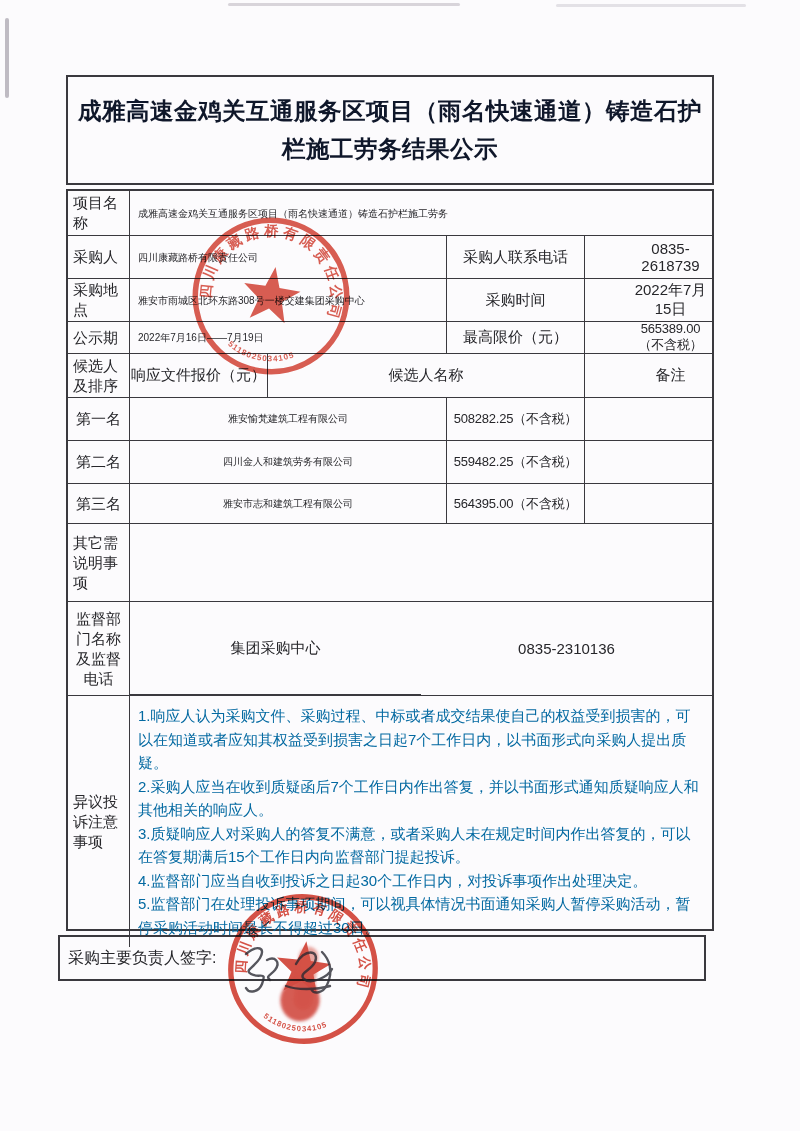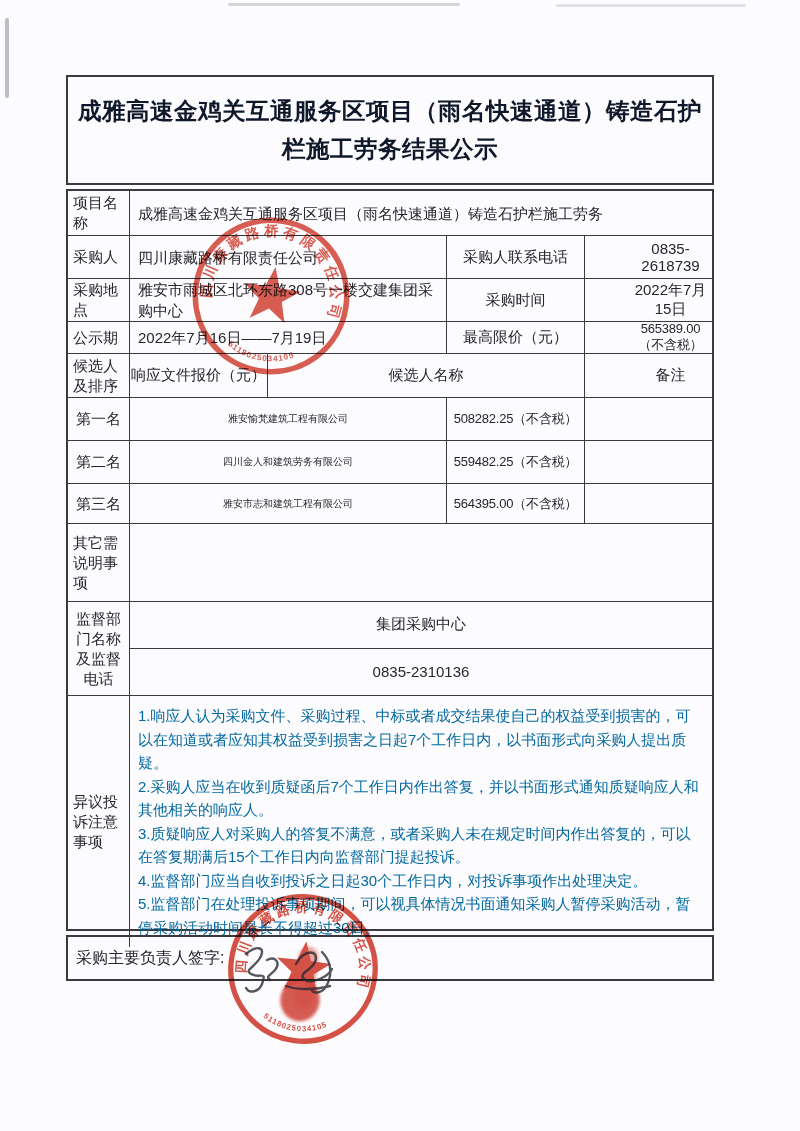--- a/index.html
+++ b/index.html
@@ -36,37 +36,37 @@
   .row { display:flex; border-bottom:1.8px solid #3a393e; flex:0 0 auto; }
   .row:last-child { border-bottom:none; flex:1 1 auto; }
   .c { border-right:1.8px solid #3a393e; display:flex; align-items:center; overflow:hidden; }
   .c:last-child { border-right:none; }
   .w1 { width:62px; flex:none; padding:2px 5px; font-size:15px; line-height:20px; }
   .w2 { width:317px; flex:none; }
   .w3 { width:138px; flex:none; justify-content:center; text-align:center; }
   .w4 { flex:1 1 auto; justify-content:center; text-align:center;margin-left:44px; }
   .rest { flex:1 1 auto; }
   .cen { justify-content:center; text-align:center; padding:2px 3px; }
-  .pad { padding:3px 8px; font-size:15px; line-height:21px; }
+  .pad { padding:3px 8px; font-size:10px; line-height:21px; }
   .fs15 { font-size:15px; } .fs14 { font-size:10px;font-family:Liberation Serif, serif; } .fs13 { font-size:13px; letter-spacing:-.2px; }
   .h45{height:45px} .h43{height:43px} .h40{height:40px} .h32{height:32px}
   .h44{height:44px} .h78{height:78px} .h94{height:94px}
 
-  .supwrap { flex:1 1 auto; display:flex; flex-direction:column; }
+  .supwrap { flex:1 1 auto; display:flex; flex-direction:row; }
   .suprow { flex:1 1 50%; display:flex; align-items:center; justify-content:center;
             font-size:15px; border-bottom:1.8px solid #3a393e; }
   .suprow:last-child { border-bottom:none; }
 
   .objection-cell { flex:1 1 auto; display:flex; flex-direction:column; justify-content:center;
                     padding:8px 9px 8px 8px; }
   .objection-cell p { font-size:15px; line-height:23.5px; color:#0369a1; }
 
   
   .signbox {
-    position:absolute; left:66px; top:935px; width:648px; height:46px;
+    position:absolute; left:58px; top:935px; width:648px; height:46px;
     border:2px solid #3a393e; display:flex; align-items:center; padding-left:8px;
     font-size:16px;
   }
 
   
   .seal { position:absolute; mix-blend-mode:multiply; pointer-events:none; }
   .seal-top    { left:185px; top:210px; width:172px; height:172px; transform:rotate(9deg);  opacity:.82; }
   .seal-bottom { left:221px; top:887px; width:164px; height:164px; transform:rotate(7deg);  opacity:.88; }
   .signature-svg { position:absolute; left:234px; top:938px; width:132px; height:66px; opacity:.9; }
 </style>

